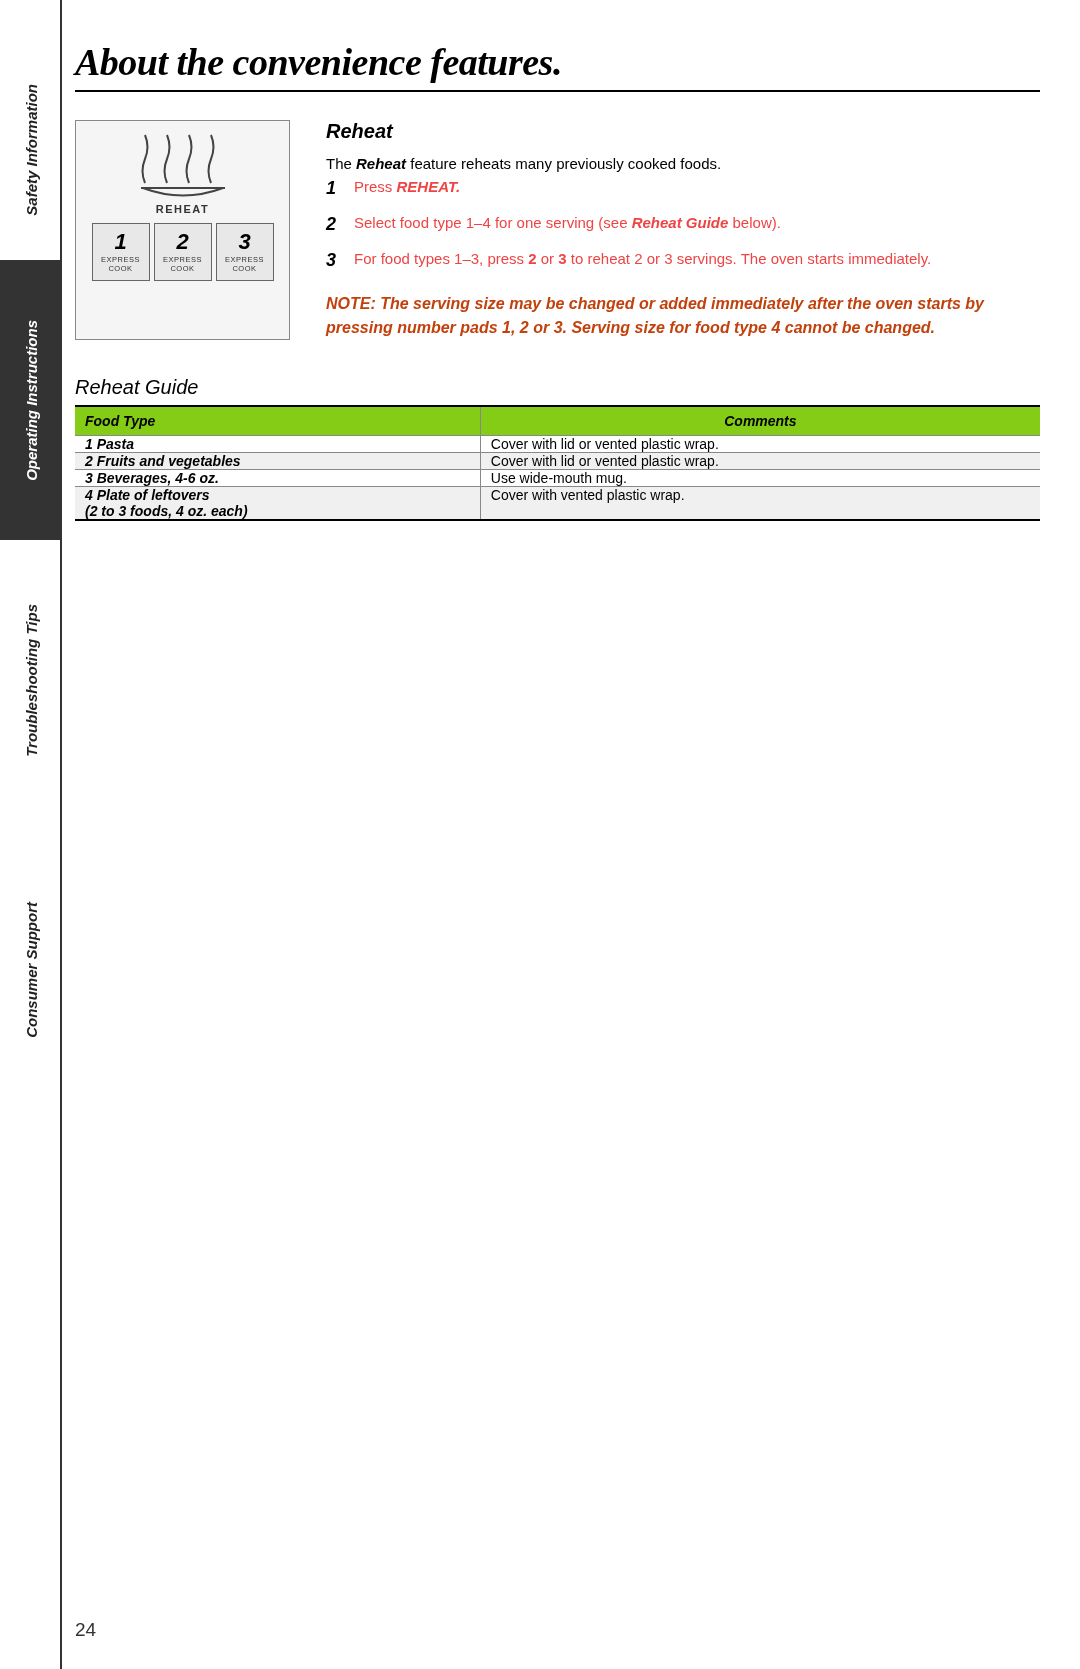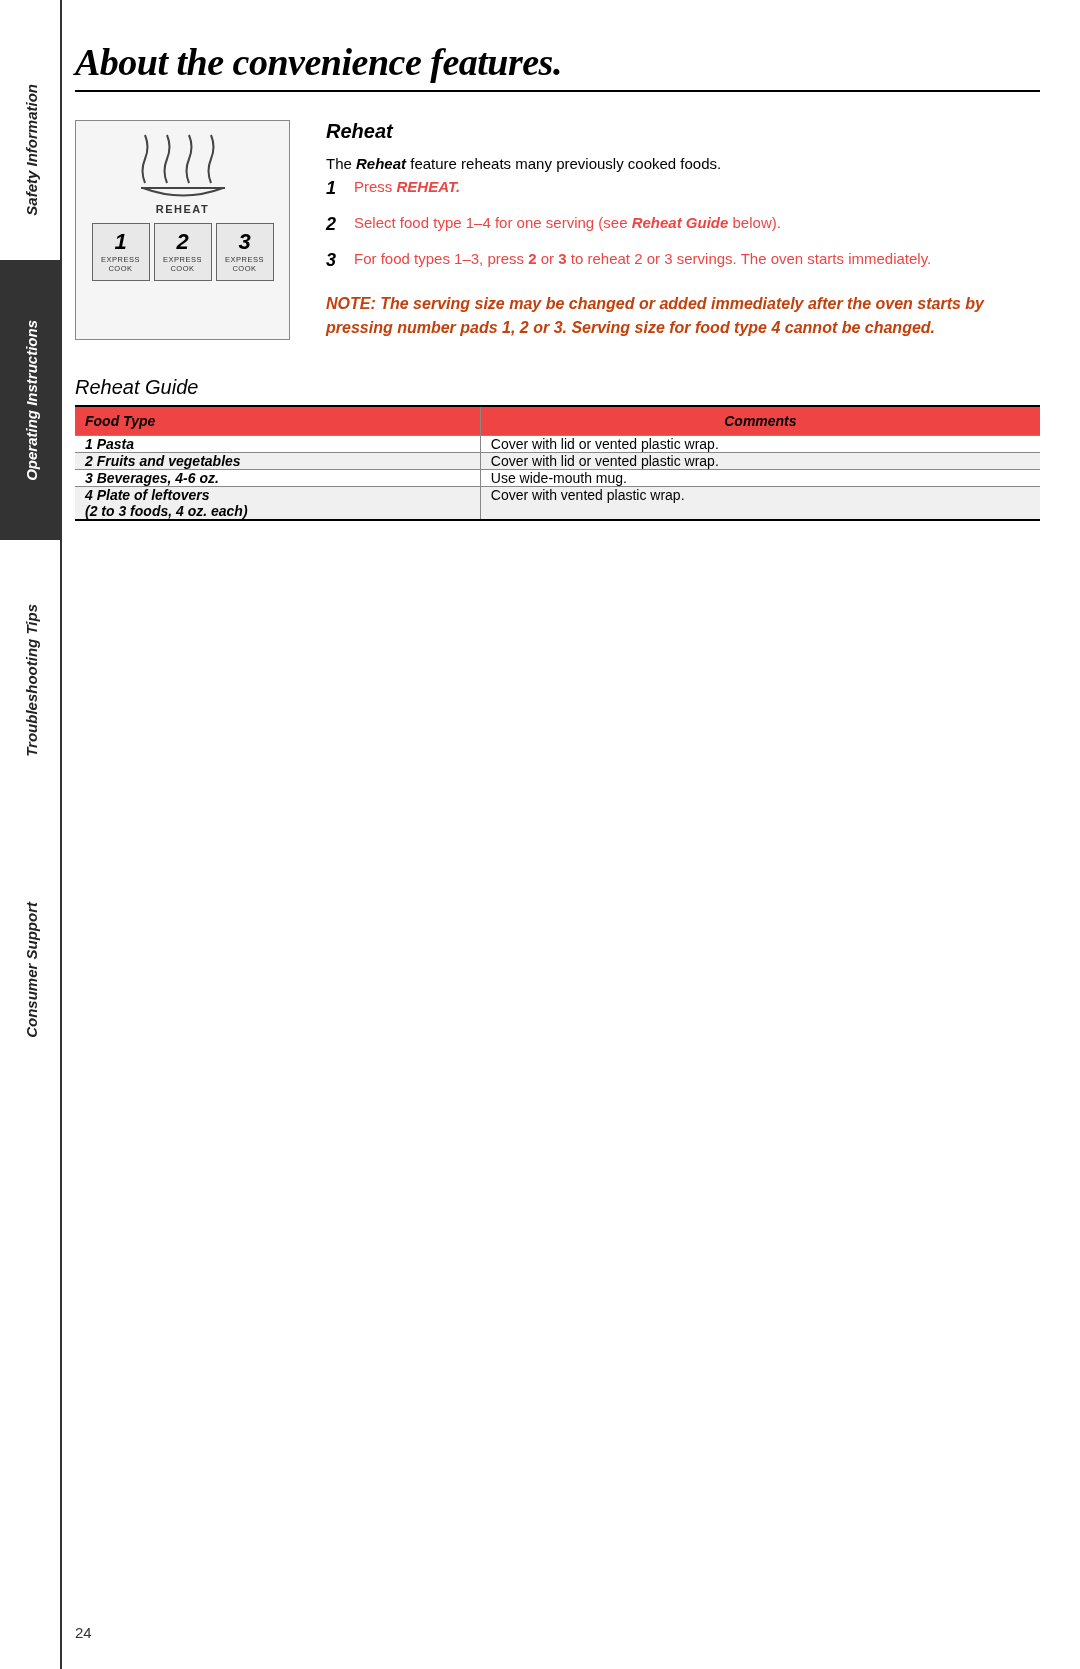--- a/index.html
+++ b/index.html
@@ -65,21 +65,21 @@
     .sidebar-section.consumer {
       top: 820px;
       height: 300px;
     }
 
     
     .page-number {
       position: absolute;
       left: 75px;
       bottom: 28px;
-      font-size: 15px;
+      font-size: 19px;
       color: #333;
     }
 
     
     .main-content {
       position: absolute;
       left: 75px;
       top: 40px;
       right: 40px;
       bottom: 40px;
@@ -238,21 +238,21 @@
     }
 
     .guide-table {
       width: 100%;
       border-collapse: collapse;
       border-top: 2px solid #000;
       border-bottom: 2px solid #000;
     }
 
     .guide-table thead tr {
-      background: #ef4444;
+      background: #84cc16;
     }
 
     .guide-table thead th {
       font-style: italic;
       font-weight: bold;
       font-size: 14px;
       padding: 6px 10px;
       text-align: left;
       border-right: 1px solid #888;
       color: #000;

